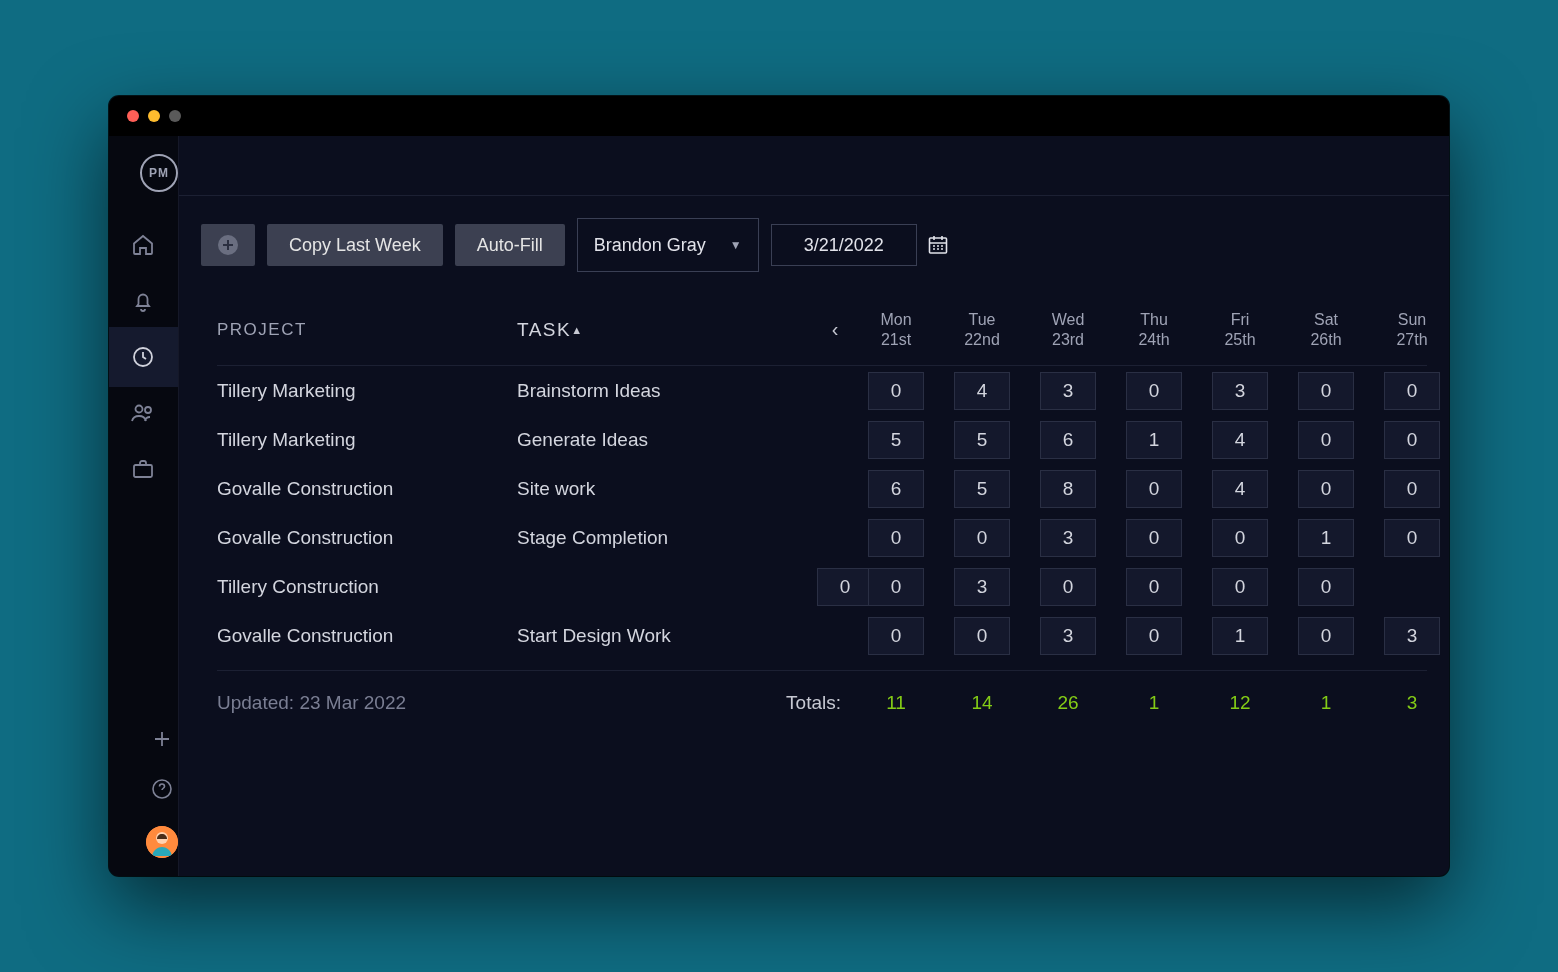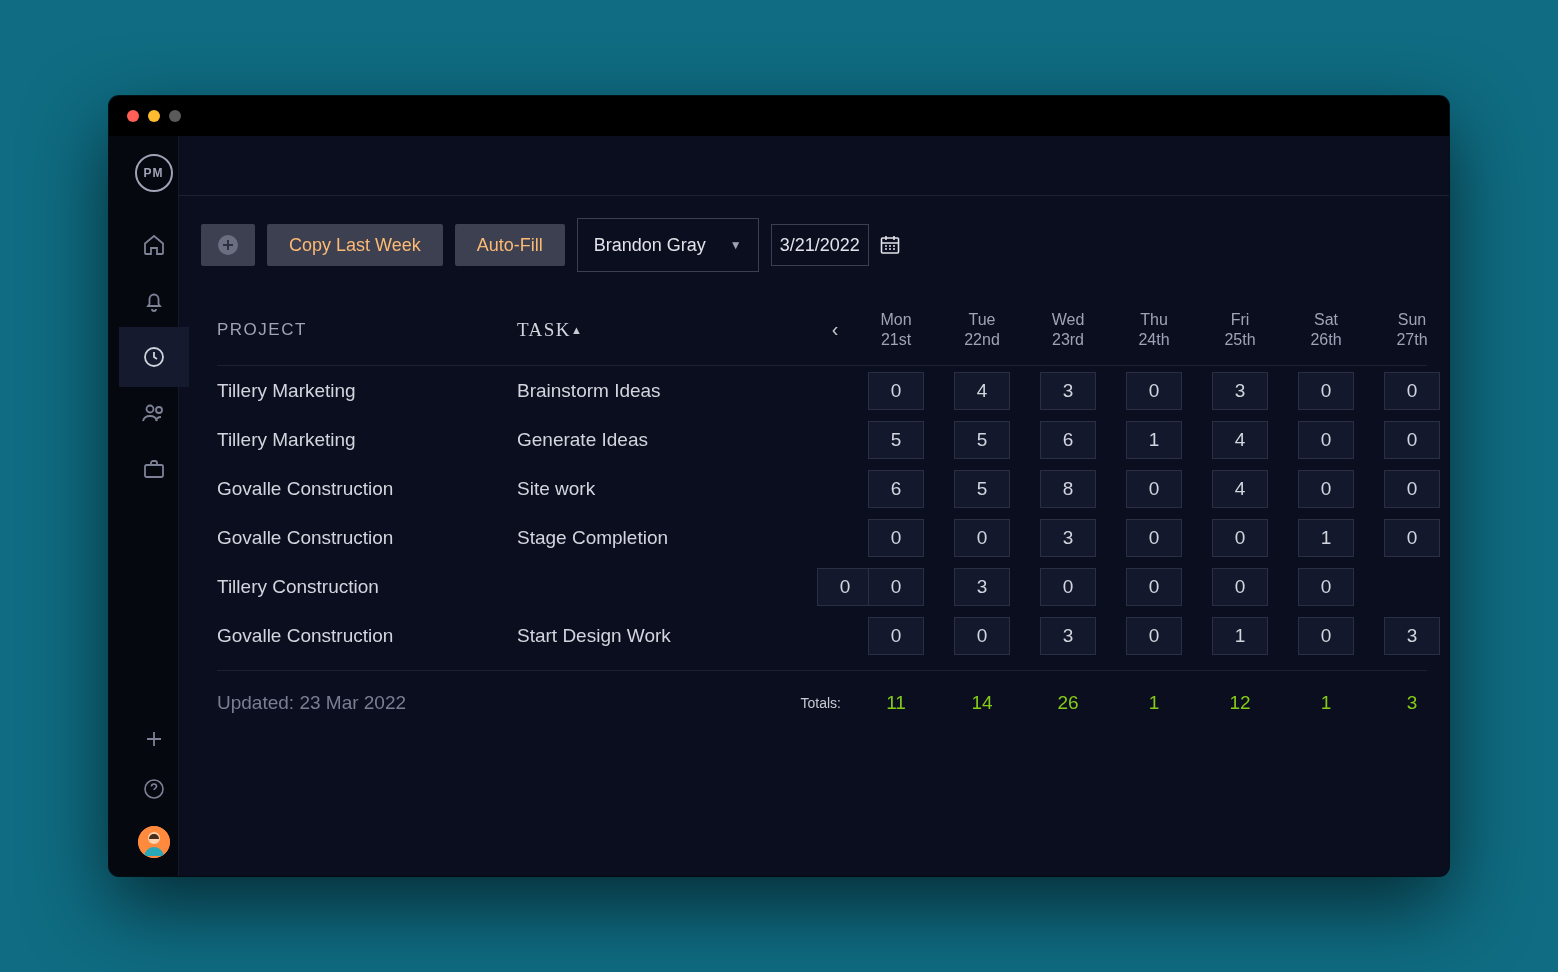--- a/index.html
+++ b/index.html
@@ -34,21 +34,21 @@
 .dot { width: 12px; height: 12px; border-radius: 50%; }
 .dot.red { background: #ff5f57; }
 .dot.orange { background: #febc2e; }
 .dot.gray { background: #5a5a5a; }
 .window-body { display: flex; flex: 1; min-height: 0; }
 .sidebar {
   width: 70px;
   background: #060810;
   display: flex;
   flex-direction: column;
-  align-items: center;
+  align-items: flex-end;
   padding-top: 18px;
   border-right: 1px solid #151828;
   padding-left: 20px;
 }
 .logo {
   width: 38px; height: 38px; border: 2px solid #9fa3b5; border-radius: 50%;
   display: flex; align-items: center; justify-content: center;
   font-size: 12px; font-weight: 700; color: #9fa3b5; letter-spacing: 1px;
   margin-bottom: 40px;
 }
@@ -58,48 +58,48 @@
   width: 70px; height: 60px; background:#151a2e; display:flex; align-items:center; justify-content:center; color:#d0d2dc;
   margin: -17px 0;
 }
 .nav-bottom { display:flex; flex-direction:column; align-items:center; gap:24px; padding-bottom:18px;}
 .avatar { width: 32px; height:32px; border-radius:50%; background:#ff8a3d; display:flex; align-items:center; justify-content:center; overflow:hidden;}
 .avatar svg { display:block; }
 .main { flex:1; display:flex; flex-direction:column; min-width:0; }
 .topband { height:60px; border-bottom:1px solid #1c2033; }
 .toolbar { display:flex; align-items:center; gap:12px; padding: 22px 0 22px 22px; }
 .btn {
-  height:42px; background:#3c4051; color:#fdba74; border:none; padding:0 22px;
+  height:42px; background:#3c4051; color:#e5e5e5; border:none; padding:0 22px;
   font-size:18px; border-radius:2px; cursor:pointer; display:flex; align-items:center; gap:8px;
 }
 .btn.iconbtn { width:54px; padding:0; justify-content:center; }
 .btn.plus-circle { font-size:20px; }
 .picker { height:54px; background:#0b0e1e; border:1px solid #3a3f54; display:flex; align-items:center; padding:0 16px; gap:24px; color:#e2e3ea; font-size:18px; cursor:pointer;}
 .chev { color:#9fa3b5; font-size:12px; }
 .date-wrap { display:flex; gap:8px; align-items:center; }
-.date-box { height:42px; background:#0b0e1e; border:1px solid #3a3f54; display:flex; align-items:center; padding:0 8px; color:#e2e3ea; font-size:18px; cursor:pointer;}
+.date-box { height:42px; background:#0b0e1e; border:1px solid #3a3f54; display:flex; align-items:center; padding:0 32px; color:#e2e3ea; font-size:18px; cursor:pointer;}
 .cal-ico { width:26px; height:26px; color:#e2e3ea; cursor:pointer; display:flex; align-items:center; justify-content:center;}
 .sheet { padding: 0 22px 0 22px; margin-left: 16px; }
 .grid-head, .grid-row { display:grid; grid-template-columns: 300px 300px 36px repeat(7, 86px); align-items:center; column-gap:0; }
 .grid-head { height:72px; border-bottom:1px solid #1c2033; }
 .col-head { font-size:17px; letter-spacing:1.5px; color:#9fa3b5; }
-.col-head.task { display:flex; align-items:center; gap:0;font-family:Liberation Serif, serif; }
+.col-head.task { display:flex; align-items:center; gap:0; }
 .sort-arrow { font-size:11px; color:#c7c9d3;}
 .day-heads { display:contents; }
 .day-head { text-align:center; color:#9fa3b5; font-size:16px; line-height:1.25; }
 .prev-arrow { color:#c7c9d3; font-size:20px; cursor:pointer; text-align:center; }
 .grid-body .grid-row { height:49px; }
 .proj, .task { font-size:19px; color:#d3d5de; white-space:nowrap; overflow:hidden; text-overflow:ellipsis;}
 .cell {
   width:56px; height:38px; background:#14182c; border:1px solid #2a2f44; color:#d3d5de;
   display:flex; align-items:center; justify-content:center; font-size:19px; margin:0 auto;
 }
 .footer-row { display:grid; grid-template-columns: 300px 300px 36px repeat(7, 86px); align-items:center; border-top:1px solid #1c2033; height:64px; margin-top:10px;}
 .updated { color:#7a7e93; font-size:19px; }
-.totals-label { color:#c7c9d3; font-size:14px; text-align:right; grid-column:2 / span 2; padding-right:12px;}
+.totals-label { color:#c7c9d3; font-size:19px; text-align:right; grid-column:2 / span 2; padding-right:12px;}
 .total { text-align:center; font-size:19px; color:#84cc16; }
 </style>
 </head>
 <body>
 
 <div class="window">
   <div class="titlebar">
     <div class="dots">
       <div class="dot red"></div>
       <div class="dot orange"></div>

